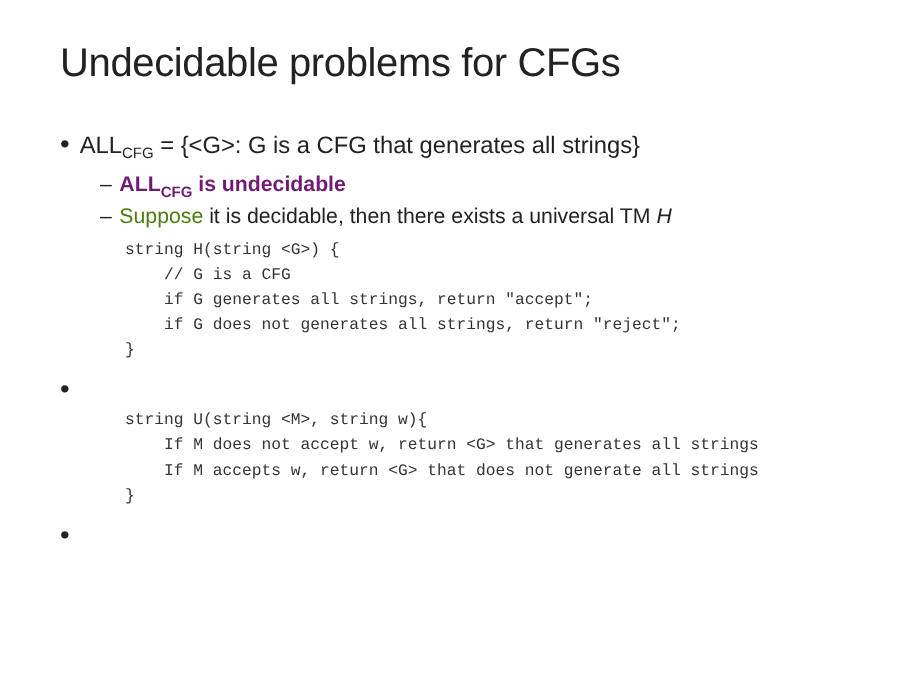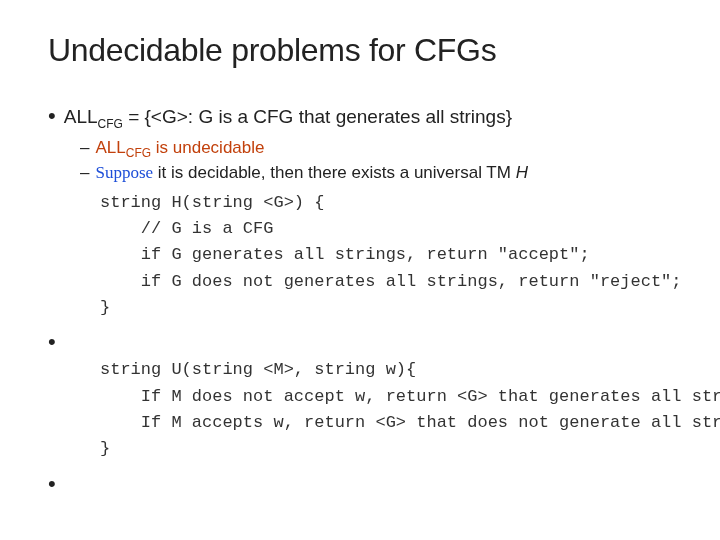--- a/index.html
+++ b/index.html
@@ -76,31 +76,31 @@
       align-items: baseline;
       gap: 6px;
       line-height: 1.5;
     }
 
     .dash {
       flex-shrink: 0;
     }
 
     .green-text {
-      color: #c2410c;
+      color: #701a75;
+      font-weight: bold;
     }
 
     .orange-text {
-      color: #1d4ed8;
-      font-family: Liberation Serif, serif;
+      color: #4d7c0f;
     }
 
     .code-block {
       font-family: 'Courier New', Courier, monospace;
-      font-size: 17px;
+      font-size: 13px;
       color: #333333;
       background: transparent;
       padding-left: 52px;
       margin: 2px 0 6px 0;
       line-height: 1.55;
       white-space: pre;
     }
 
     .italic-text {
       font-style: italic;

